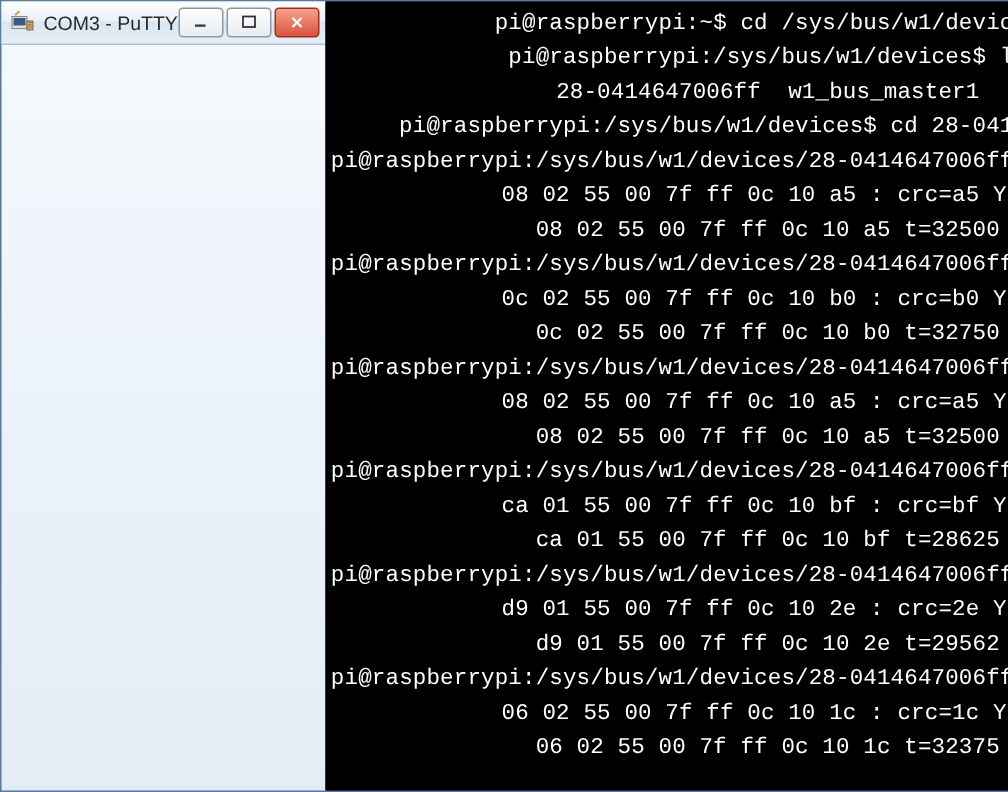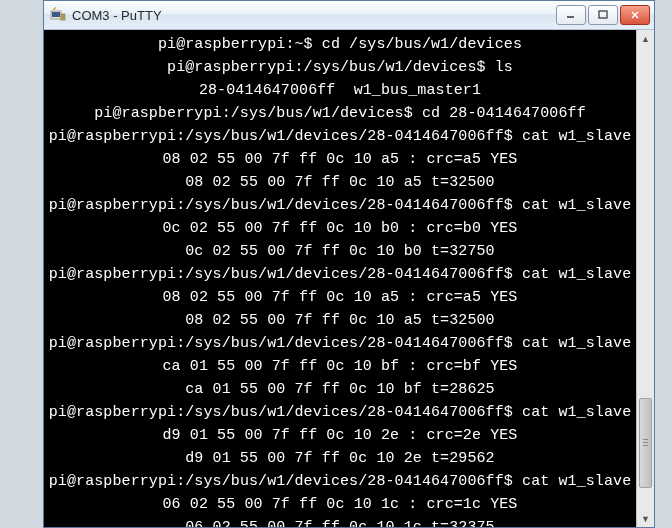--- a/index.html
+++ b/index.html
@@ -5,28 +5,26 @@
   html, body {
     margin: 0;
     padding: 0;
     width: 672px;
     height: 528px;
     font-family: Arial, sans-serif;
     background: #d0d8e0;
     overflow: hidden;
   }
   .window {
-    width: 612px;
+    width: 672px;
     height: 528px;
     border: 1px solid #5a7aa0;
     box-sizing: border-box;
     background: linear-gradient(to bottom, #f5f9fd 0%, #e3ecf5 100%);
     display: flex;
-    flex-direction: column;
-    margin-left: 43px;
   }
   .titlebar {
     height: 28px;
     background: linear-gradient(to bottom, #fdfefe 0%, #e9f1f8 45%, #d9e6f2 50%, #e5eef7 100%);
     display: flex;
     align-items: center;
     padding: 0 4px 0 6px;
     border-bottom: 1px solid #b0c0d0;
     flex: 0 0 auto;
   }

